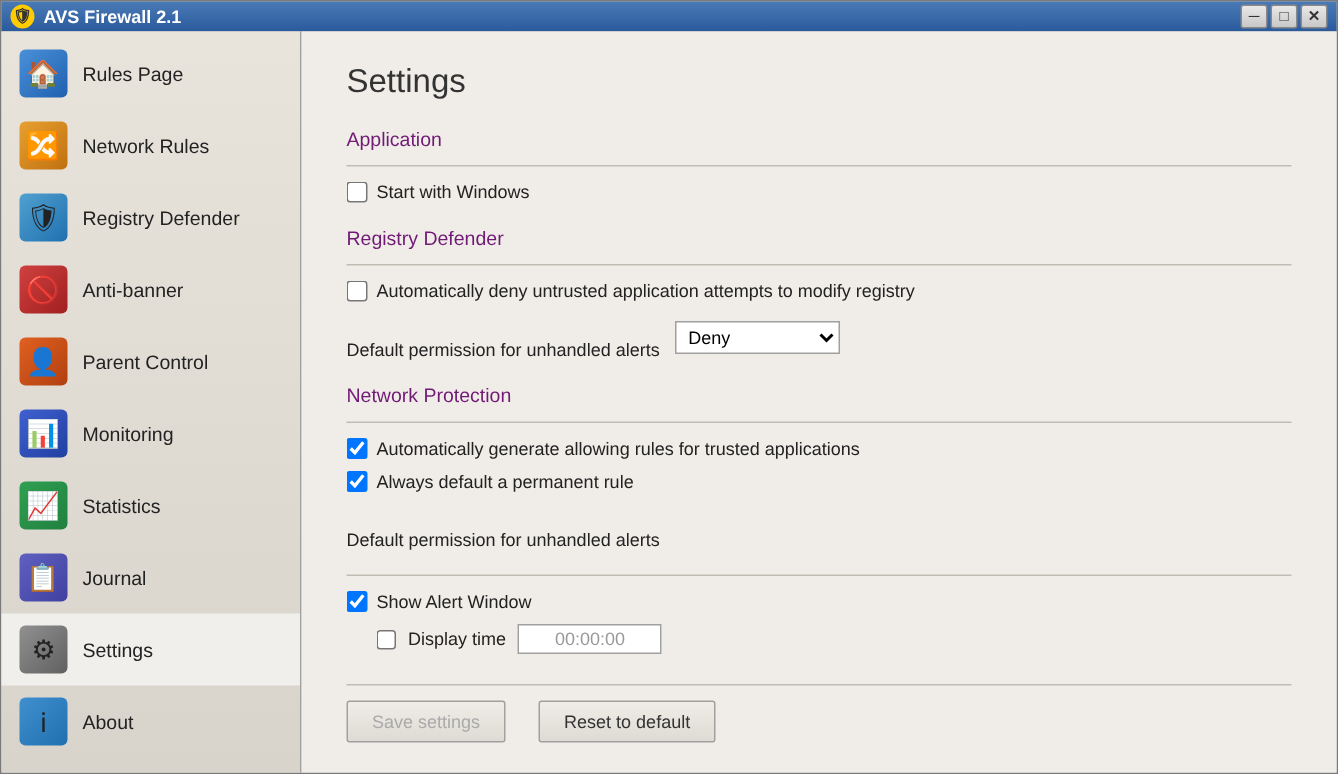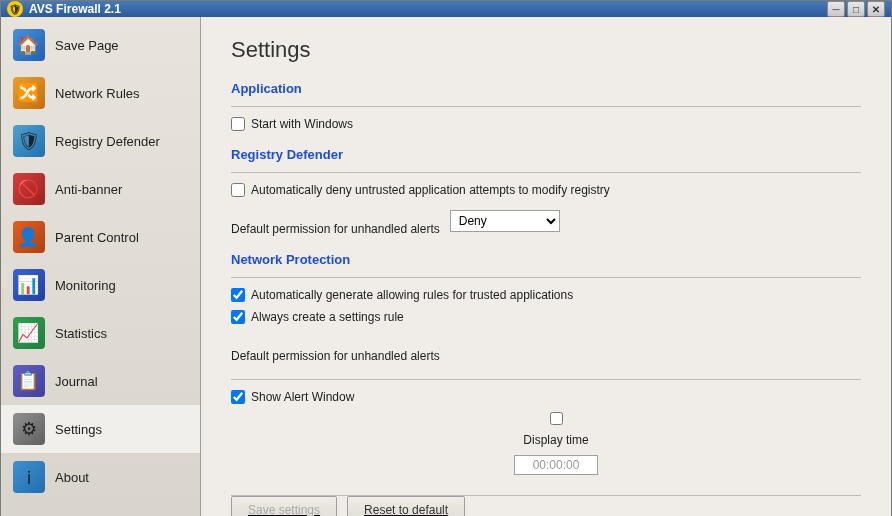--- a/index.html
+++ b/index.html
@@ -116,22 +116,22 @@
       position: relative;
     }
     .settings-title {
       font-size: 22px;
       font-weight: normal;
       color: #333;
       margin-bottom: 18px;
     }
     .section-title {
       font-size: 13px;
-      font-weight: bold;
-      color: #1d4ed8;
+      font-weight: normal;
+      color: #701a75;
       margin-bottom: 10px;
     }
     .section {
       margin-bottom: 16px;
     }
     .section-divider {
       border: none;
       border-top: 1px solid #c0bcb4;
       margin-bottom: 10px;
     }
@@ -172,38 +172,36 @@
     }
     .alert-section {
       margin-bottom: 16px;
     }
     .display-time-row {
       display: flex;
       align-items: center;
       gap: 8px;
       margin-left: 20px;
       margin-top: 4px;
-      flex-direction: column;
     }
     .time-input {
       border: 1px solid #a0a0a0;
       background: white;
       height: 20px;
-      width: 84px;
+      width: 96px;
       text-align: center;
       font-size: 12px;
       color: #999;
     }
     .footer-buttons {
       display: flex;
-      gap: 10px;
+      gap: 22px;
       margin-top: 20px;
-      padding-top: 0;
+      padding-top: 10px;
       border-top: 1px solid #c0bcb4;
-      text-decoration: underline;
     }
     .btn {
       height: 28px;
       padding: 0 16px;
       border: 1px solid #a0a0a0;
       background: linear-gradient(to bottom, #f0ede8, #dedad4);
       font-size: 12px;
       cursor: pointer;
       color: #333;
       border-radius: 2px;
@@ -228,21 +226,21 @@
       <div class="tb-btn">□</div>
       <div class="tb-btn">✕</div>
     </div>
   </div>
 
   <div class="main-content">
 
     <div class="sidebar">
       <div class="sidebar-item">
         <div class="sidebar-icon icon-main">🏠</div>
-        <span class="sidebar-label">Save Page</span>
+        <span class="sidebar-label">Rules Page</span>
       </div>
       <div class="sidebar-item">
         <div class="sidebar-icon icon-network">🔀</div>
         <span class="sidebar-label">Network Rules</span>
       </div>
       <div class="sidebar-item">
         <div class="sidebar-icon icon-registry">🛡</div>
         <span class="sidebar-label">Registry Defender</span>
       </div>
       <div class="sidebar-item">
@@ -306,21 +304,21 @@
 
       <div class="section">
         <div class="section-title">Network Protection</div>
         <hr class="section-divider">
         <div class="checkbox-row">
           <input type="checkbox" checked="" style="">
           <span class="checkbox-label">Automatically generate allowing rules for trusted applications</span>
         </div>
         <div class="checkbox-row">
           <input type="checkbox" checked="" style="">
-          <span class="checkbox-label">Always create a settings rule</span>
+          <span class="checkbox-label">Always default a permanent rule</span>
         </div>
         <div class="dropdown-row">
           <span class="dropdown-label">Default permission for unhandled alerts</span>
         </div>
       </div>
 
       <div class="alert-section">
         <hr class="section-divider">
         <div class="checkbox-row">
           <input type="checkbox" checked="" style="">

